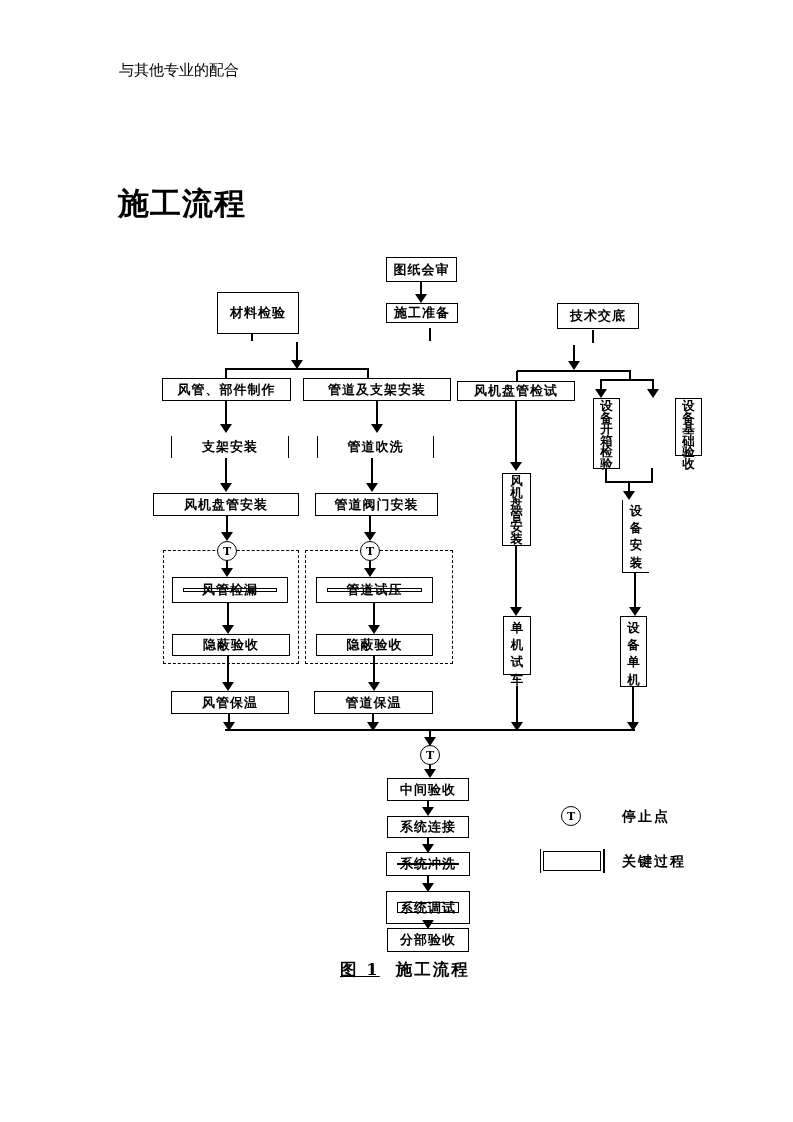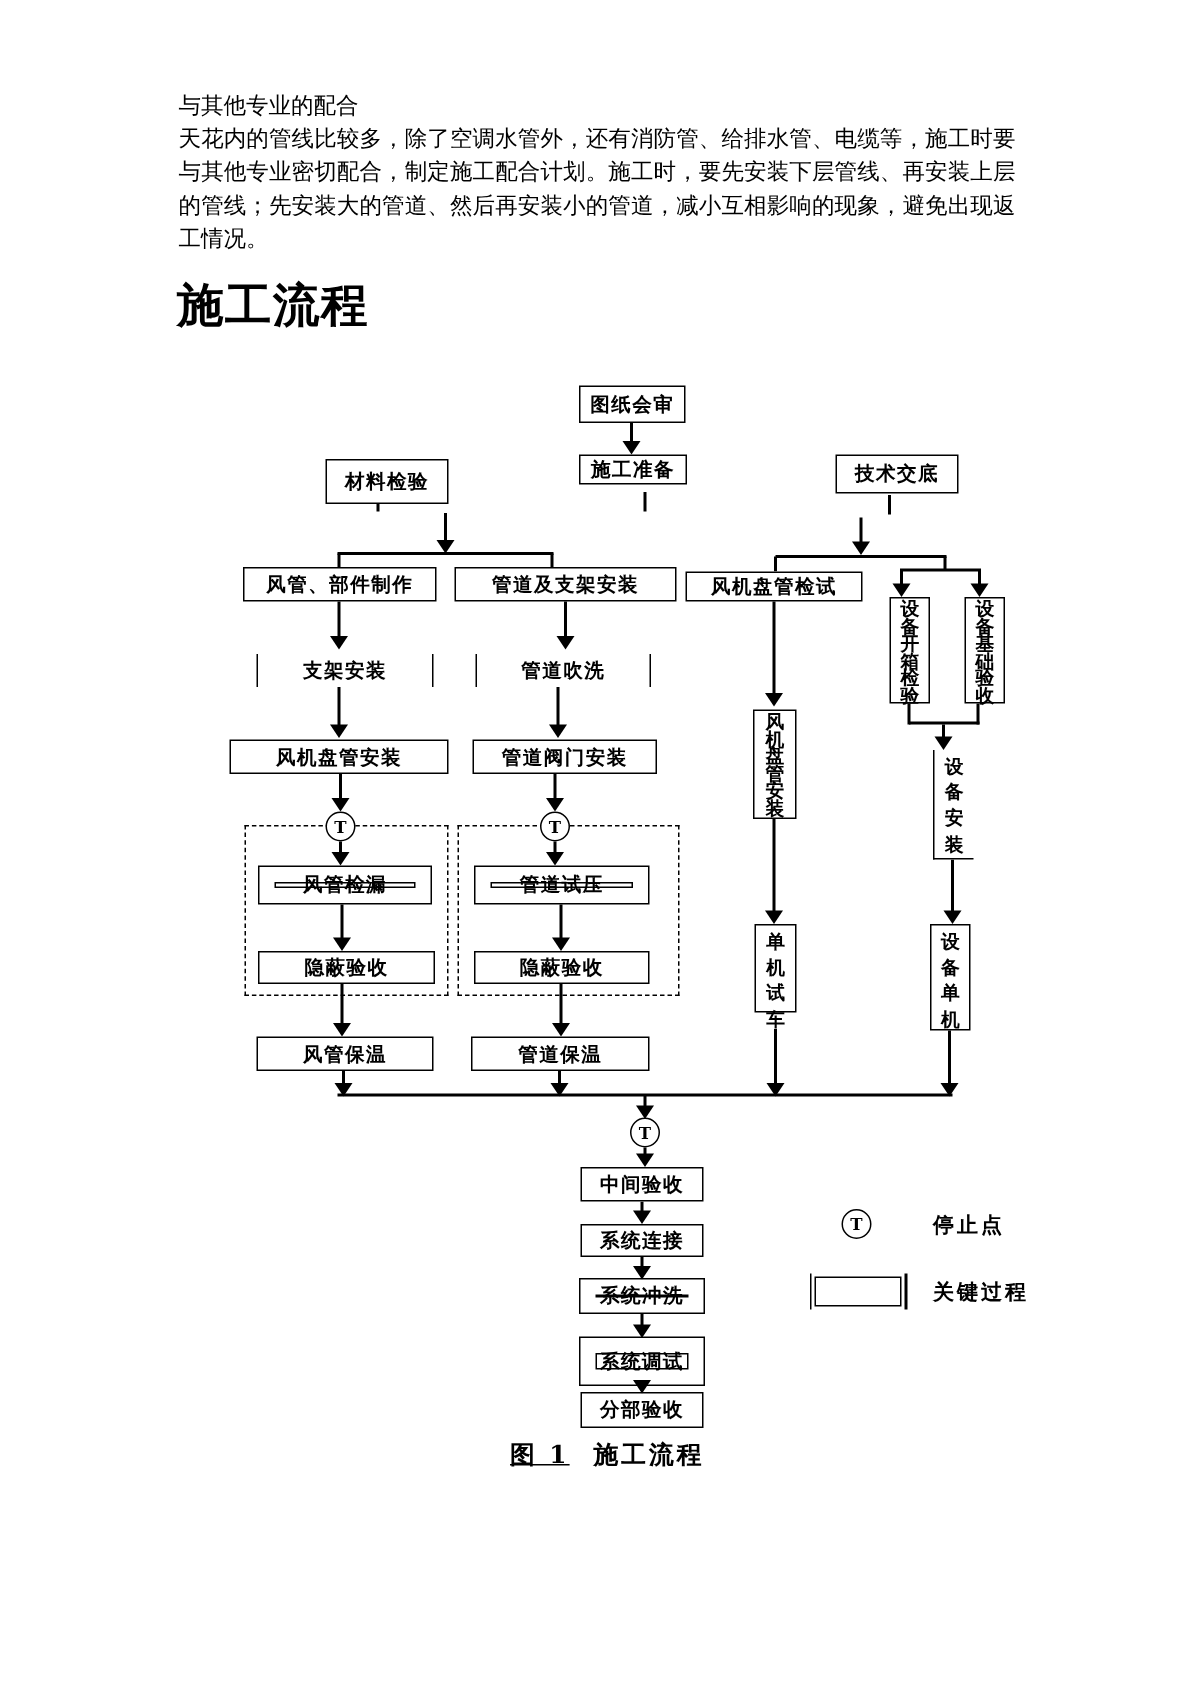--- a/index.html
+++ b/index.html
@@ -38,31 +38,30 @@
   .legend-key::after{right:-4.5px;}
   .caption{position:absolute;left:340px;top:959px;font-size:16.5px;font-weight:bold;letter-spacing:2px;}
   .cap-num{text-decoration:underline;margin-right:16px;}
 </style>
 </head>
 <body>
 
 <div class="page">
 
   <div class="intro-h">与其他专业的配合</div>
-  <p class="intro">天花内的管线比较多，除了空调水管外，还有消防管、给排水管、电缆等，施工时要与其他专业密切配合，制定施工配合计划。施工时，要先安装下层管线、再安装上层的管线；先安装大的管道、然后再安装小的管道，减小互相影响的现象，避免出现返工情况。</p>
   <h1 class="title">施工流程</h1>
 
   <div class="chart" id="chart">
 
     <div class="dashedbox" style="left:163px;top:550px;width:136px;height:114px"></div>
     <div class="dashedbox" style="left:305px;top:550px;width:148px;height:114px"></div>
 
     <div class="node" style="left:386px;top:257px;width:71px;height:25px">图纸会审</div>
     <div class="node" style="left:386px;top:303px;width:72px;height:20px">施工准备</div>
-    <div class="node" style="left:217px;top:306px;width:82px;height:30px">材料检验</div>
+    <div class="node" style="left:217px;top:292px;width:82px;height:42px">材料检验</div>
     <div class="node" style="left:557px;top:303px;width:82px;height:26px">技术交底</div>
 
     <div class="node" style="left:162px;top:378px;width:129px;height:23px">风管、部件制作</div>
     <div class="node" style="left:303px;top:378px;width:148px;height:23px">管道及支架安装</div>
     <div class="node" style="left:457px;top:381px;width:118px;height:20px">风机盘管检试</div>
 
     <div class="node openlr" style="left:171px;top:436px;width:118px;height:22px">支架安装</div>
     <div class="node openlr" style="left:317px;top:436px;width:117px;height:22px">管道吹洗</div>
 
     <div class="node" style="left:153px;top:493px;width:146px;height:23px">风机盘管安装</div>
@@ -79,21 +78,21 @@
     </div>
 
     <div class="node" style="left:172px;top:634px;width:118px;height:22px">隐蔽验收</div>
     <div class="node" style="left:316px;top:634px;width:117px;height:22px">隐蔽验收</div>
 
     <div class="node" style="left:171px;top:691px;width:118px;height:23px">风管保温</div>
     <div class="node" style="left:314px;top:691px;width:119px;height:23px">管道保温</div>
 
     <div class="node vbox vb6" style="left:502px;top:473px;width:29px;height:73px">风机盘管安装</div>
     <div class="node vbox vb6" style="left:593px;top:398px;width:27px;height:71px">设备开箱检验</div>
-    <div class="node vbox vb6" style="left:643px;top:398px;width:27px;height:71px">设备基础验收</div>
+    <div class="node vbox vb6" style="left:675px;top:398px;width:27px;height:58px">设备基础验收</div>
     <div class="node vbox vb4 openlb" style="left:622px;top:500px;width:27px;height:73px">设备安装</div>
     <div class="node vbox vb4" style="left:503px;top:616px;width:28px;height:59px">单机试车</div>
     <div class="node vbox vb4" style="left:620px;top:616px;width:27px;height:71px">设备单机</div>
 
     <div class="tcircle" style="left:420px;top:745px">T</div>
     <div class="node" style="left:387px;top:778px;width:82px;height:23px">中间验收</div>
     <div class="node" style="left:387px;top:816px;width:82px;height:22px">系统连接</div>
     <div class="node dbl" style="left:386px;top:852px;width:84px;height:24px">
       <div class="dbl-in">系统冲洗</div>
     </div>

